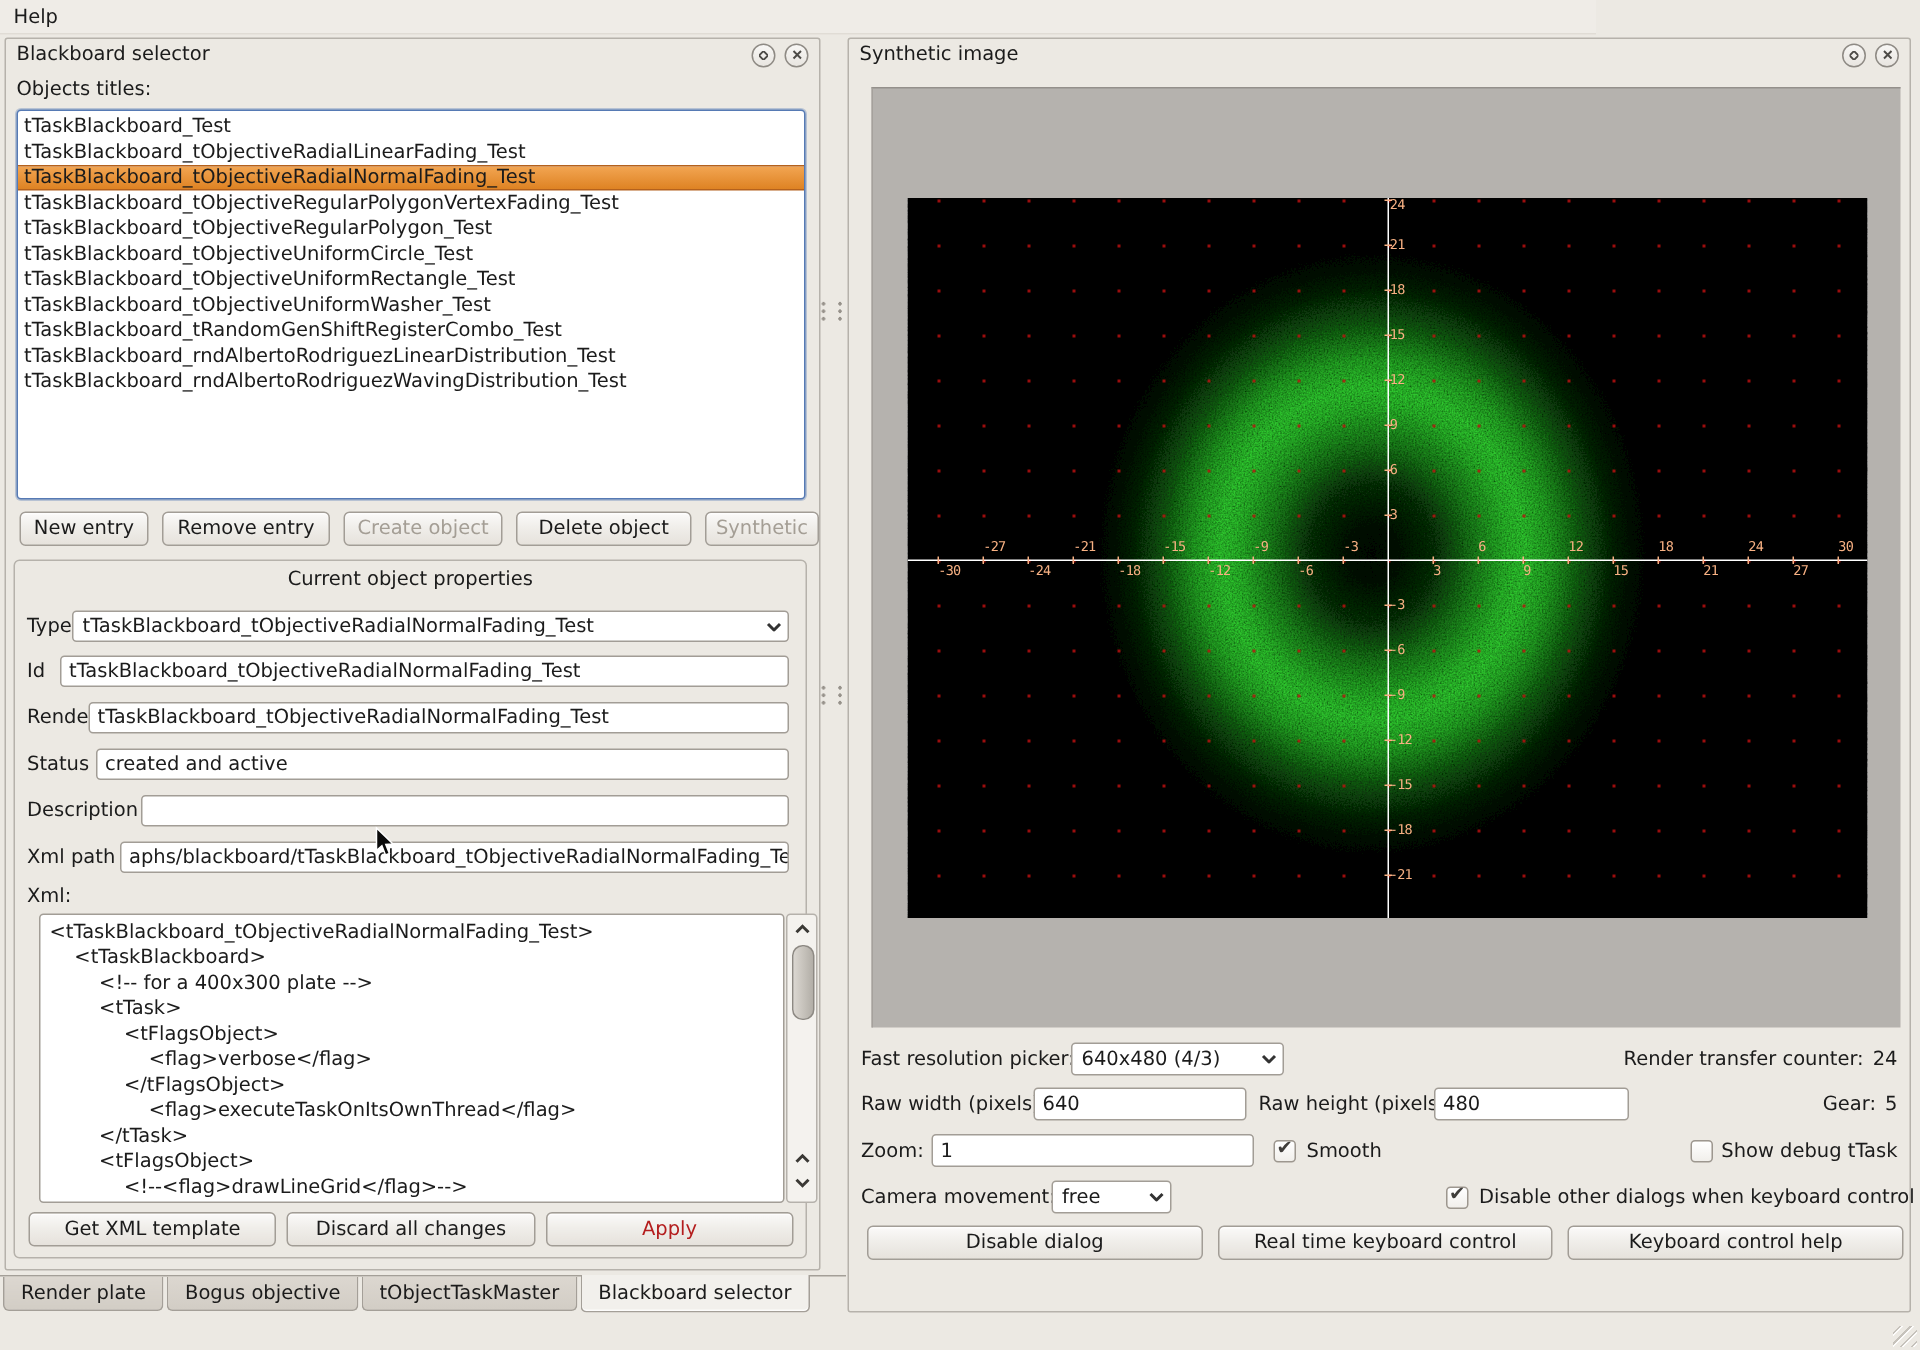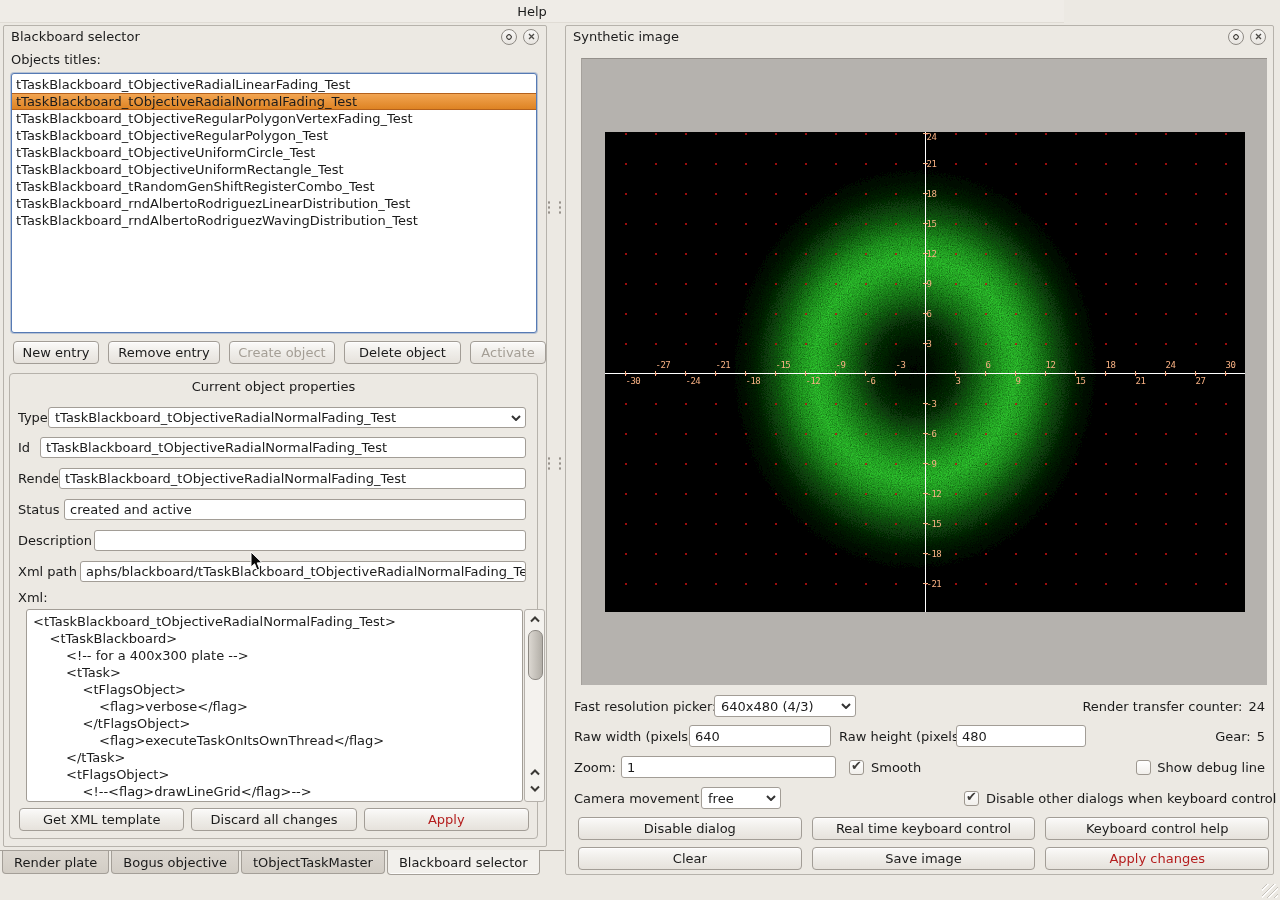--- a/index.html
+++ b/index.html
@@ -1,21 +1,21 @@
 <!DOCTYPE html>
 <html><head>
 <meta charset="utf-8">
 <style>
   html,body{margin:0;padding:0;background:#d8d4ce;}
   #root{position:relative;width:1280px;height:900px;background:#ece9e3;
         font-family:"DejaVu Sans","Liberation Sans",sans-serif;font-size:13px;color:#1b1b1b;
         overflow:hidden;}
   
   #menubar{position:absolute;left:0;top:0;width:1064px;height:22px;background:#efecE7;
-           border-bottom:1px solid #e0dcd5;display:flex;align-items:center;justify-content:center;}
+           border-bottom:1px solid #e0dcd5;display:flex;align-items:center;}
   #menu-help{padding:0 9px;height:22px;display:flex;align-items:center;}
   
   .dock{position:absolute;background:#ece9e3;border:1px solid #b6b2ab;border-radius:2px;}
   .dock-header{position:absolute;left:0;top:0;right:0;height:21px;display:flex;align-items:center;}
   .dock-title{padding-left:7px;}
   .dock-btns{margin-left:auto;display:flex;gap:6px;padding-right:7px;}
   .dock-btn{width:14px;height:14px;border-radius:50%;border:1px solid #8e8a84;
             background:linear-gradient(#f8f7f5,#e8e5e0);display:flex;align-items:center;justify-content:center;}
   .dock-btn svg{display:block;}
   
@@ -128,36 +128,38 @@
         <span class="dock-btn">
           <svg width="7" height="7" viewBox="0 0 7 7">
               <path d="M1 1 L6 6 M6 1 L1 6" stroke="#4c4a46" stroke-width="1.3"></path>
             </svg>
         </span>
       </span>
     </div>
 
     <div class="lbl" id="objects-label">Objects titles:</div>
     <div id="objects-list">
+        <div class="list-item">tTaskBlackboard_Test</div>
         <div class="list-item">tTaskBlackboard_tObjectiveRadialLinearFading_Test</div>
         <div class="list-item selected">tTaskBlackboard_tObjectiveRadialNormalFading_Test</div>
         <div class="list-item">tTaskBlackboard_tObjectiveRegularPolygonVertexFading_Test</div>
         <div class="list-item">tTaskBlackboard_tObjectiveRegularPolygon_Test</div>
         <div class="list-item">tTaskBlackboard_tObjectiveUniformCircle_Test</div>
         <div class="list-item">tTaskBlackboard_tObjectiveUniformRectangle_Test</div>
+        <div class="list-item">tTaskBlackboard_tObjectiveUniformWasher_Test</div>
         <div class="list-item">tTaskBlackboard_tRandomGenShiftRegisterCombo_Test</div>
         <div class="list-item">tTaskBlackboard_rndAlbertoRodriguezLinearDistribution_Test</div>
         <div class="list-item">tTaskBlackboard_rndAlbertoRodriguezWavingDistribution_Test</div>
       </div>
     <div id="action-row">
         <div class="btn" style="width: 86px;">New entry</div>
         <div class="btn" style="width: 112px;">Remove entry</div>
         <div class="btn disabled" style="width: 106px;">Create object</div>
         <div class="btn" style="width: 117px;">Delete object</div>
-        <div class="btn disabled" style="width: 76px;">Activate</div>
+        <div class="btn disabled" style="width: 76px;">Synthetic</div>
       </div>
 
     <div id="props-group">
       <div id="props-title">Current object properties</div>
 
       <div class="prow-label" style="top:33px">Type</div>
       <div class="combo prow-field" style="top:33px;left:38px">
         <span>tTaskBlackboard_tObjectiveRadialNormalFading_Test</span>
         <span class="chev">
           <svg width="10" height="6" viewBox="0 0 10 6">
@@ -708,21 +710,21 @@
       <span class="at lbl" style="left:8px">Zoom:</span>
       <div class="input at" style="left:55px;width:215px">
         <span>1</span>
       </div>
       <span class="at" style="left:283px">
           <span class="checkbox checked" id="smooth-cb"></span>
         </span>
       <span class="at lbl" style="left:305px">Smooth</span>
       <span class="right-group">
         <span class="checkbox" id="debug-cb"></span>
-        <span class="lbl">Show debug line</span>
+        <span class="lbl">Show debug tTask</span>
       </span>
     </div>
 
     <div class="rrow" style="top:761px">
       <span class="at lbl" style="left:8px">Camera movement:</span>
       <div class="combo at" style="left:135px;width:80px">
         <span>free</span>
         <span class="chev">
           <svg width="10" height="6" viewBox="0 0 10 6">
               <path d="M1 1 L5 5 L9 1" stroke="#333" stroke-width="2" fill="none"></path>
@@ -733,25 +735,20 @@
           <span class="checkbox checked" id="disable-dialogs-cb"></span>
         </span>
       <span class="at lbl" style="left:420px">Disable other dialogs when keyboard control on</span>
     </div>
 
     <div class="btn-row" style="top:791px" id="rb-row-0">
         <div class="btn">Disable dialog</div>
         <div class="btn">Real time keyboard control</div>
         <div class="btn">Keyboard control help</div>
       </div>
-    <div class="btn-row" style="top:821px" id="rb-row-1">
-        <div class="btn">Clear</div>
-        <div class="btn">Save image</div>
-        <div class="btn accent">Apply changes</div>
-      </div>
   </section>
 
   <div id="tabline"></div>
   <div id="tab-bar">
       <div class="tab">Render plate</div>
       <div class="tab">Bogus objective</div>
       <div class="tab">tObjectTaskMaster</div>
       <div class="tab active">Blackboard selector</div>
     </div>
 

